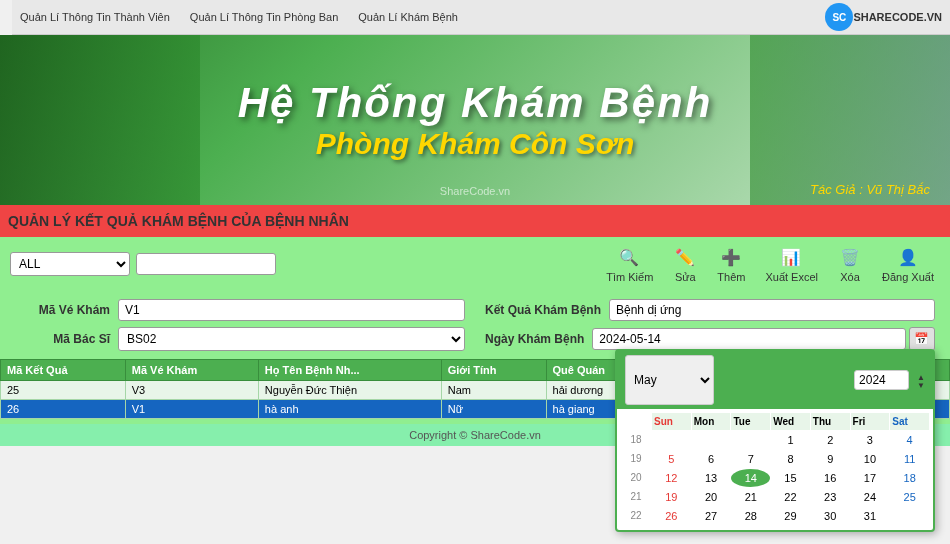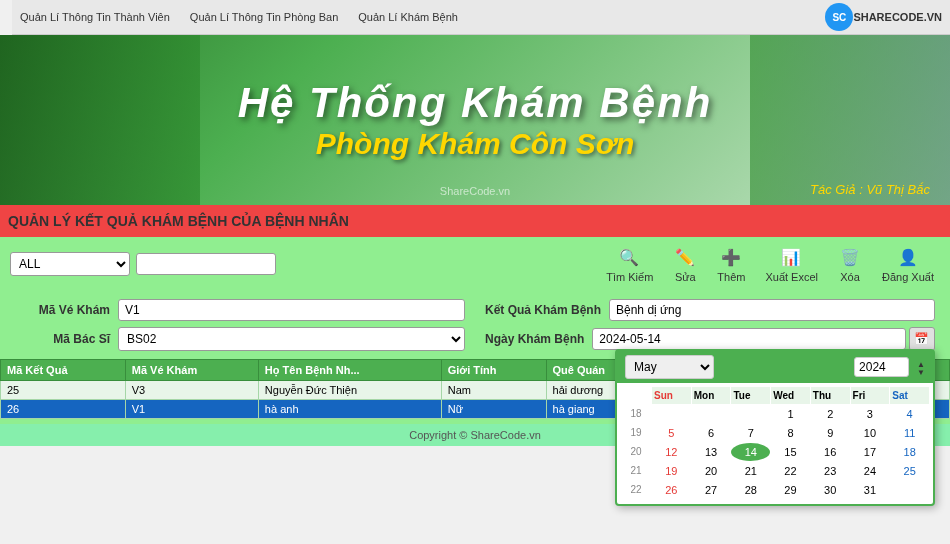--- a/index.html
+++ b/index.html
@@ -261,21 +261,21 @@
       box-shadow: 2px 2px 8px rgba(0,0,0,0.3);
     }
     .cal-header {
       background: #4CAF50;
       display: flex;
       align-items: center;
       justify-content: space-between;
       padding: 4px 8px;
     }
     .cal-header select {
-      padding: 3px 4px;
+      padding: 16px 4px;
       border: 1px solid #ccc;
       border-radius: 3px;
       font-size: 12px;
     }
     .cal-header .year-group {
       display: flex;
       align-items: flex-end;
       gap: 8px;
     }
     .cal-header input {

